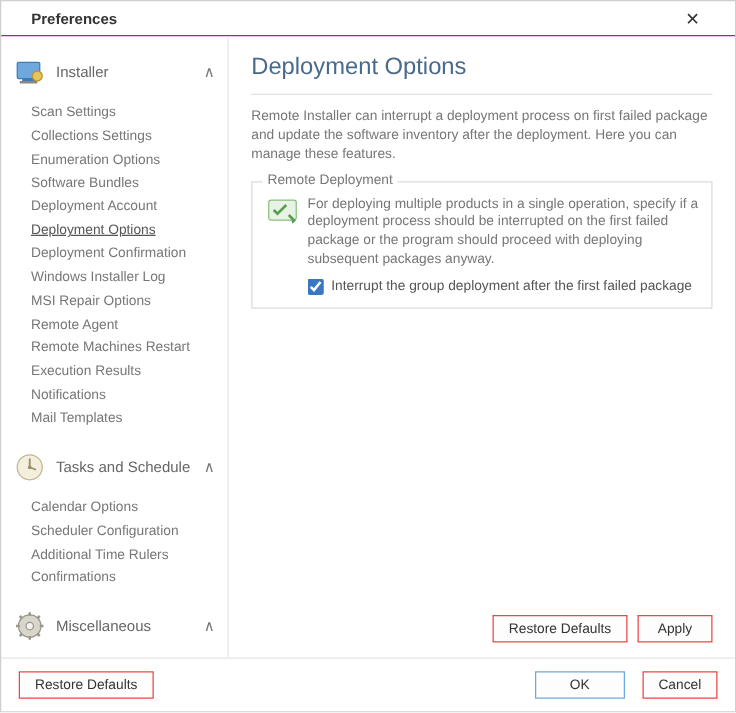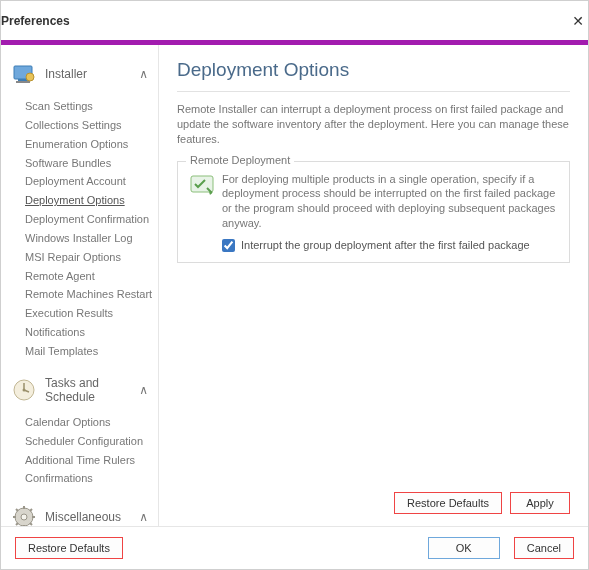--- a/index.html
+++ b/index.html
@@ -1,22 +1,22 @@
 <!DOCTYPE html>
 <html><head>
   <meta charset="utf-8">
   <style>
     * { box-sizing: border-box; margin: 0; padding: 0; font-family: 'Segoe UI', Tahoma, sans-serif; }
     body { background: #fff; width: 589px; height: 570px; overflow: hidden; font-size: 11px; color: #333; }
     .window { width: 100%; height: 100%; border: 1px solid #cfcfcf; display: flex; flex-direction: column; }
-    .titlebar { display: flex; justify-content: space-between; align-items: center; height: 44px; padding: 0 0; border-bottom: 5px solid #a21caf; }
+    .titlebar { display: flex; justify-content: space-between; align-items: center; height: 28px; padding: 0 24px; border-bottom: 1px solid #a21caf; }
     .titlebar .title { font-weight: 600; font-size: 12px; }
     .titlebar .close { font-size: 14px; cursor: pointer; padding: 0 4px; font-family: Arial, sans-serif; }
     .body { flex: 1; display: flex; overflow: hidden; }
-    .sidebar { width: 158px; border-right: 1px solid #e6e6e6; padding: 10px 0 10px 6px; overflow-y: auto; }
+    .sidebar { width: 182px; border-right: 1px solid #e6e6e6; padding: 10px 0 10px 6px; overflow-y: auto; }
     .section-header { display: flex; align-items: center; padding: 4px 10px 4px 2px; cursor: pointer; color: #555; }
     .section-header .icon { width: 30px; height: 30px; margin-right: 6px; display:flex; align-items:center; justify-content:center; }
     .section-header .label { flex: 1; font-size: 12px; color:#666; }
     .section-header .chev { font-size: 12px; color: #777; }
     .section-items { padding: 4px 0 10px 18px; }
     .section-items .item { padding: 2px 0; color: #777; cursor: pointer; line-height: 1.35; }
     .section-items .item.active { color: #555; text-decoration: underline; }
     .main { flex: 1; display: flex; flex-direction: column; padding: 14px 18px 12px 18px; position: relative; }
     .main h1 { font-size: 19px; font-weight: 400; color: #4a6a8a; margin-bottom: 4px; }
     .hr { height: 1px; background: #e2e2e2; margin: 6px 0 10px 0; }

